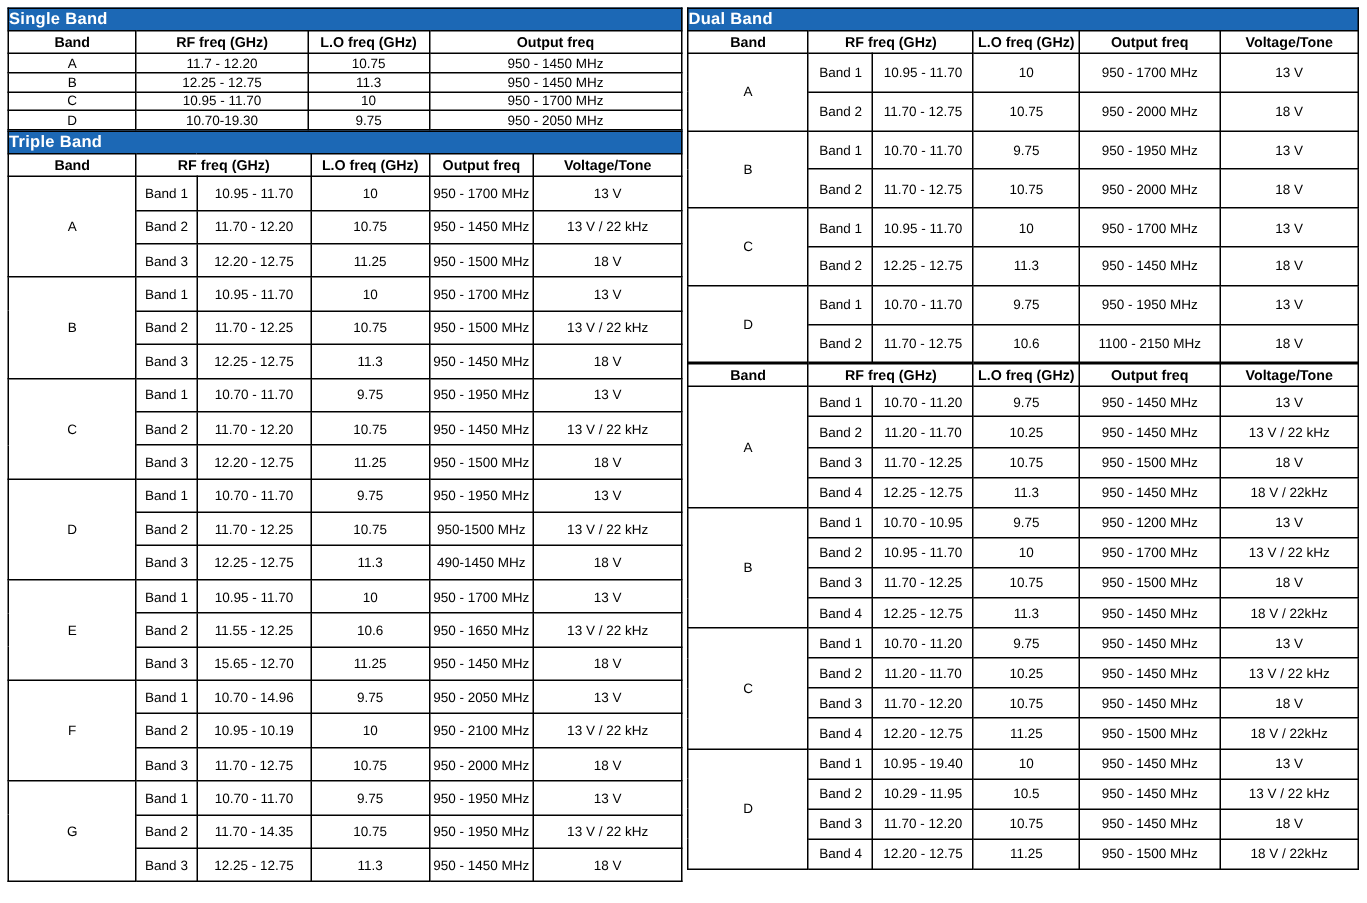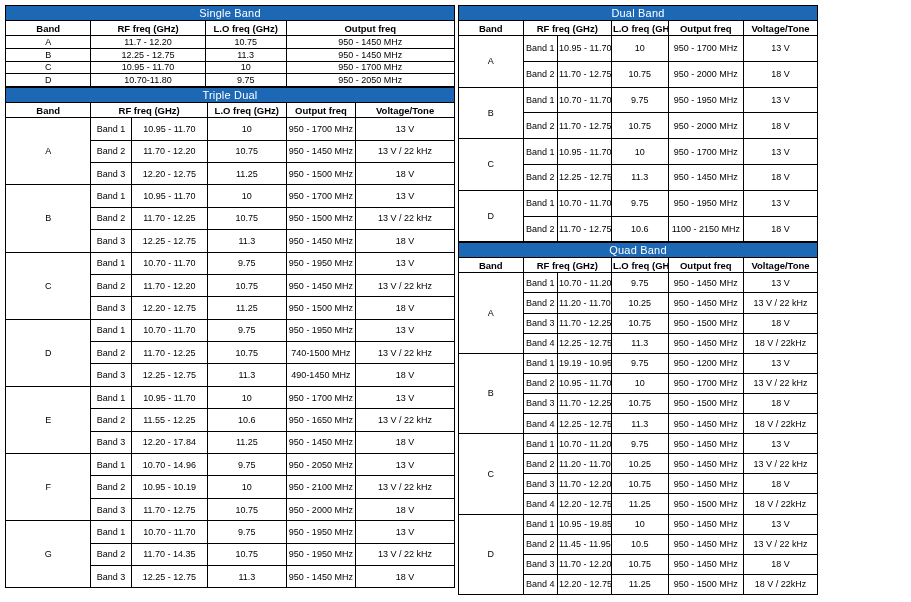--- a/index.html
+++ b/index.html
@@ -5,28 +5,27 @@
   html, body { margin:0; padding:0; background:#ffffff; }
   body {
     width:911px; height:602px;
     font-family:"Liberation Sans", sans-serif;
     color:#000;
     overflow:hidden;
   }
   .page { display:flex; gap:3px; padding:5px; box-sizing:border-box; }
   .col { display:flex; flex-direction:column; }
   .col-left  { width:450px; }
-  .col-right { width:360px; }
+  .col-right { width:448px; }
   section { width:100%; }
   .title-bar {
     background:#1c68b5;
     color:#fff;
-    font-weight:normal;
+    font-weight:bold;
     font-size:11px;
-    text-align:center;
     height:14px;
     line-height:14px;
     border:1px solid #000;
     border-bottom:none;
     letter-spacing:.2px;
   }
   table {
     width:100%;
     border-collapse:collapse;
     table-layout:fixed;
@@ -80,29 +79,29 @@
               <td>950 - 1450 MHz</td>
             </tr>
             <tr>
               <td>C</td>
               <td>10.95 - 11.70</td>
               <td>10</td>
               <td>950 - 1700 MHz</td>
             </tr>
             <tr>
               <td>D</td>
-              <td>10.70-11.80</td>
+              <td>10.70-19.30</td>
               <td>9.75</td>
               <td>950 - 2050 MHz</td>
             </tr>
           </tbody>
         </table>
     </section>
     <section class="triple">
-      <div class="title-bar">Triple Dual</div>
+      <div class="title-bar">Triple Band</div>
       <table>
           <colgroup>
             <col style="width: 19%;">
             <col style="width: 9%;">
             <col style="width: 17%;">
             <col style="width: 17.5%;">
             <col style="width: 15.5%;">
             <col style="width: 22%;">
           </colgroup>
           <tbody>
@@ -184,21 +183,21 @@
               <td>Band 1</td>
               <td>10.70 - 11.70</td>
               <td>9.75</td>
               <td>950 - 1950 MHz</td>
               <td>13 V</td>
             </tr>
             <tr>
               <td>Band 2</td>
               <td>11.70 - 12.25</td>
               <td>10.75</td>
-              <td>740-1500 MHz</td>
+              <td>950-1500 MHz</td>
               <td>13 V / 22 kHz</td>
             </tr>
             <tr>
               <td>Band 3</td>
               <td>12.25 - 12.75</td>
               <td>11.3</td>
               <td>490-1450 MHz</td>
               <td>18 V</td>
             </tr>
             <tr>
@@ -211,21 +210,21 @@
             </tr>
             <tr>
               <td>Band 2</td>
               <td>11.55 - 12.25</td>
               <td>10.6</td>
               <td>950 - 1650 MHz</td>
               <td>13 V / 22 kHz</td>
             </tr>
             <tr>
               <td>Band 3</td>
-              <td>12.20 - 17.84</td>
+              <td>15.65 - 12.70</td>
               <td>11.25</td>
               <td>950 - 1450 MHz</td>
               <td>18 V</td>
             </tr>
             <tr>
               <td rowspan="3">F</td>
               <td>Band 1</td>
               <td>10.70 - 14.96</td>
               <td>9.75</td>
               <td>950 - 2050 MHz</td>
@@ -348,21 +347,20 @@
               <td>Band 2</td>
               <td>11.70 - 12.75</td>
               <td>10.6</td>
               <td>1100 - 2150 MHz</td>
               <td>18 V</td>
             </tr>
           </tbody>
         </table>
     </section>
     <section class="quad">
-      <div class="title-bar">Quad Band</div>
       <table>
           <colgroup>
             <col style="width: 18%;">
             <col style="width: 9.6%;">
             <col style="width: 15%;">
             <col style="width: 15.8%;">
             <col style="width: 21%;">
             <col style="width: 20.6%;">
           </colgroup>
           <tbody>
@@ -398,21 +396,21 @@
             <tr>
               <td>Band 4</td>
               <td>12.25 - 12.75</td>
               <td>11.3</td>
               <td>950 - 1450 MHz</td>
               <td>18 V / 22kHz</td>
             </tr>
             <tr>
               <td rowspan="4">B</td>
               <td>Band 1</td>
-              <td>19.19 - 10.95</td>
+              <td>10.70 - 10.95</td>
               <td>9.75</td>
               <td>950 - 1200 MHz</td>
               <td>13 V</td>
             </tr>
             <tr>
               <td>Band 2</td>
               <td>10.95 - 11.70</td>
               <td>10</td>
               <td>950 - 1700 MHz</td>
               <td>13 V / 22 kHz</td>
@@ -456,28 +454,28 @@
             <tr>
               <td>Band 4</td>
               <td>12.20 - 12.75</td>
               <td>11.25</td>
               <td>950 - 1500 MHz</td>
               <td>18 V / 22kHz</td>
             </tr>
             <tr>
               <td rowspan="4">D</td>
               <td>Band 1</td>
-              <td>10.95 - 19.85</td>
-              <td>10</td>
-              <td>950 - 1450 MHz</td>
-              <td>13 V</td>
-            </tr>
-            <tr>
-              <td>Band 2</td>
-              <td>11.45 - 11.95</td>
+              <td>10.95 - 19.40</td>
+              <td>10</td>
+              <td>950 - 1450 MHz</td>
+              <td>13 V</td>
+            </tr>
+            <tr>
+              <td>Band 2</td>
+              <td>10.29 - 11.95</td>
               <td>10.5</td>
               <td>950 - 1450 MHz</td>
               <td>13 V / 22 kHz</td>
             </tr>
             <tr>
               <td>Band 3</td>
               <td>11.70 - 12.20</td>
               <td>10.75</td>
               <td>950 - 1450 MHz</td>
               <td>18 V</td>

